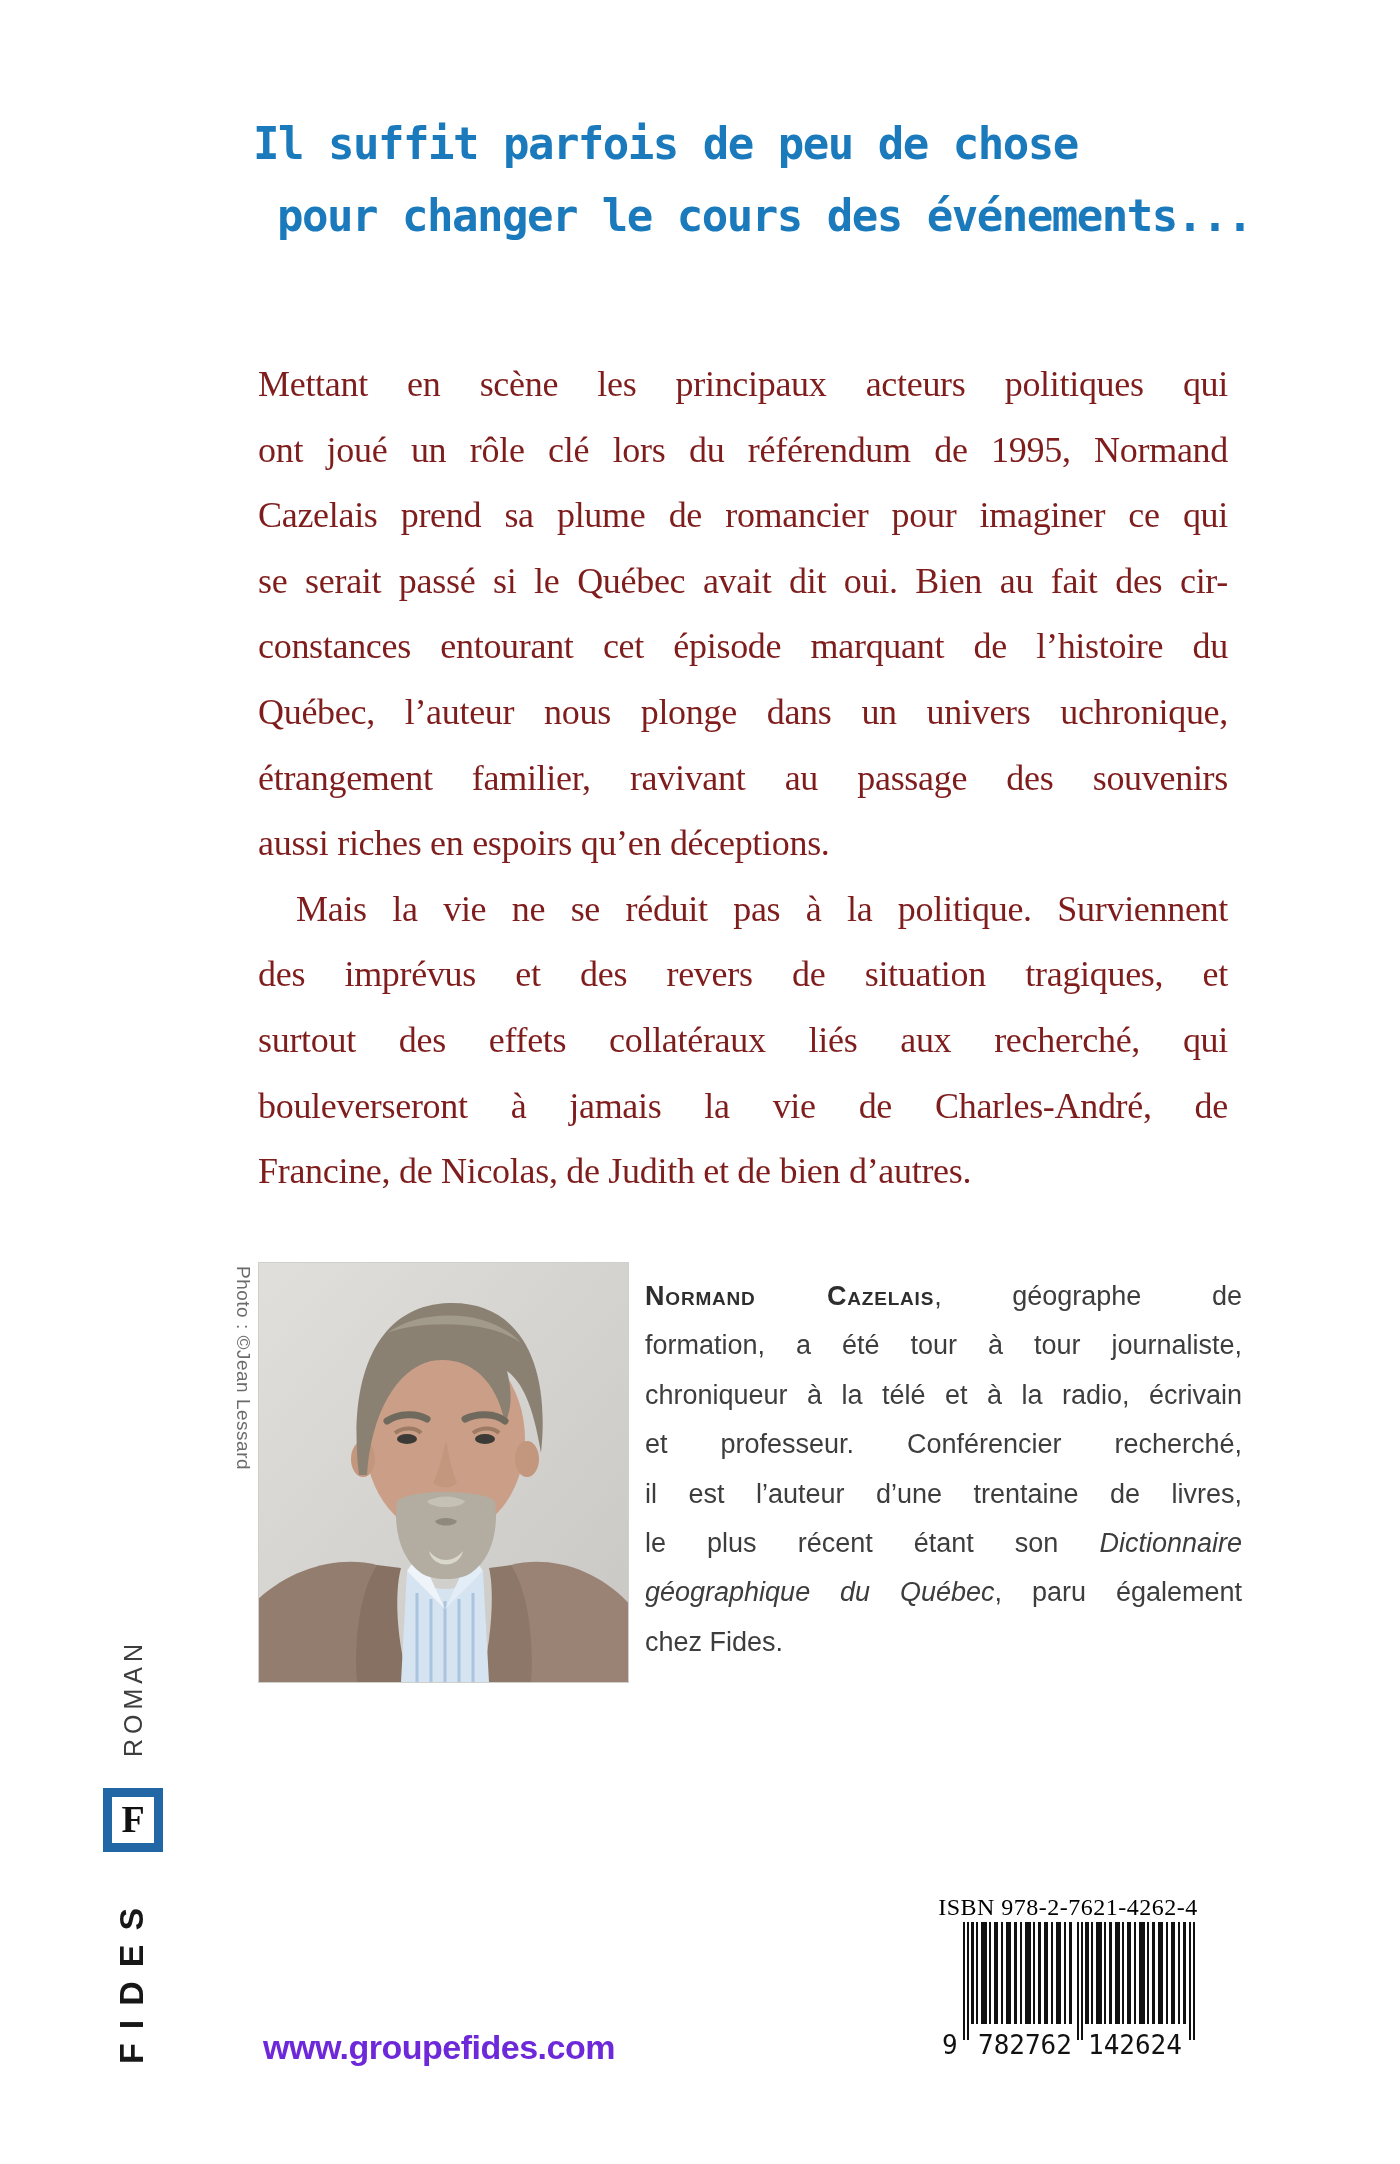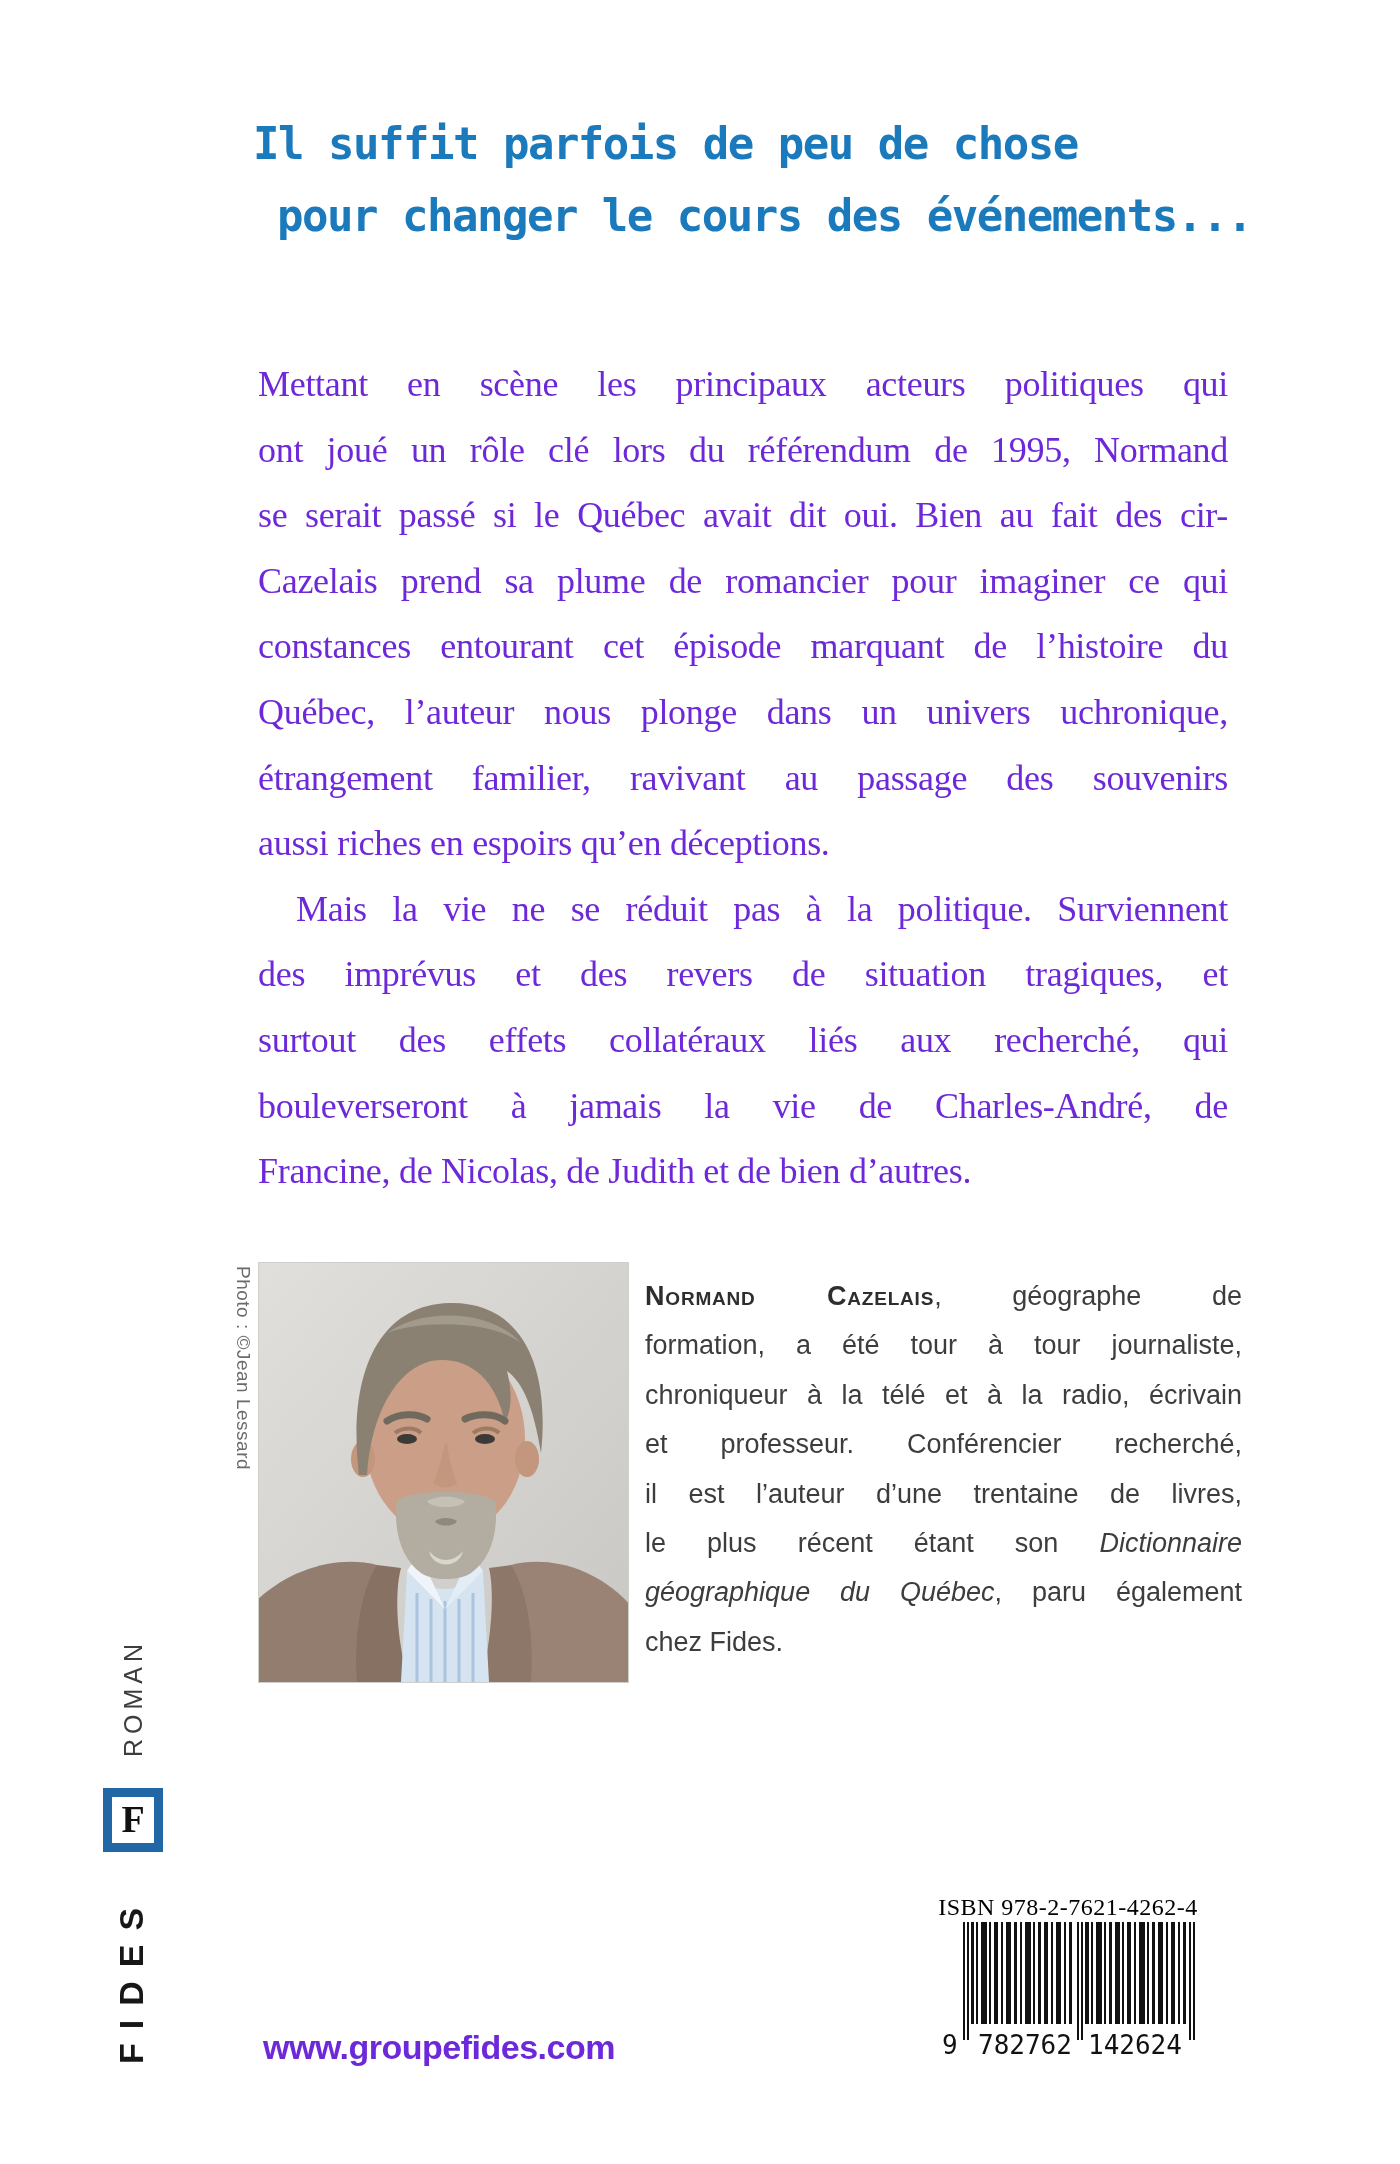--- a/index.html
+++ b/index.html
@@ -9,21 +9,21 @@
   
   .headline{position:absolute;left:253px;color:#1a7abc;
             font-family:"DejaVu Sans Mono",monospace;font-weight:bold;
             font-size:44px;letter-spacing:-1.5px;line-height:1;white-space:nowrap;}
   .headline.l1{top:122px;}
   .headline.l2{top:194px;margin-left:24px;}
 
   
   .body-text{position:absolute;left:258px;top:352px;width:970px;
              font-family:"Liberation Serif",serif;font-size:36px;letter-spacing:-0.3px;
-             color:#6d28d9;line-height:65.6px;}
+             color:#7f1d1d;line-height:65.6px;}
   .bline{text-align:justify;text-align-last:justify;}
   .bline.endpar{text-align-last:left;}
   .bline.indent{text-indent:38px;}
 
   
   .photo-frame{position:absolute;left:258px;top:1262px;width:371px;height:421px;
                border:1px solid #cfcfcb;box-sizing:border-box;overflow:hidden;background:#d9d8d4;}
   .photo-caption{position:absolute;left:254px;top:1266px;
                  transform:rotate(90deg);transform-origin:top left;
                  font-family:"Liberation Sans",sans-serif;font-size:19px;color:#6b6b6b;
@@ -68,22 +68,22 @@
 <body>
 
 <div class="page">
 
   <div class="headline l1">Il suffit parfois de peu de chose</div>
   <div class="headline l2">pour changer le cours des événements...</div>
 
   <div class="body-text">
     <div class="bline">Mettant en scène les principaux acteurs politiques qui</div>
     <div class="bline">ont joué un rôle clé lors du référendum de 1995, Normand</div>
+    <div class="bline">Cazelais prend sa plume de romancier pour imaginer ce qui</div>
     <div class="bline">se serait passé si le Québec avait dit oui. Bien au fait des cir-</div>
-    <div class="bline">Cazelais prend sa plume de romancier pour imaginer ce qui</div>
     <div class="bline">constances entourant cet épisode marquant de l’histoire du</div>
     <div class="bline">Québec, l’auteur nous plonge dans un univers uchronique,</div>
     <div class="bline">étrangement familier, ravivant au passage des souvenirs</div>
     <div class="bline endpar">aussi riches en espoirs qu’en déceptions.</div>
     <div class="bline indent">Mais la vie ne se réduit pas à la politique. Surviennent</div>
     <div class="bline">des imprévus et des revers de situation tragiques, et</div>
     <div class="bline">surtout des effets collatéraux liés aux recherché, qui</div>
     <div class="bline">bouleverseront à jamais la vie de Charles-André, de</div>
     <div class="bline endpar">Francine, de Nicolas, de Judith et de bien d’autres.</div>
   </div>

